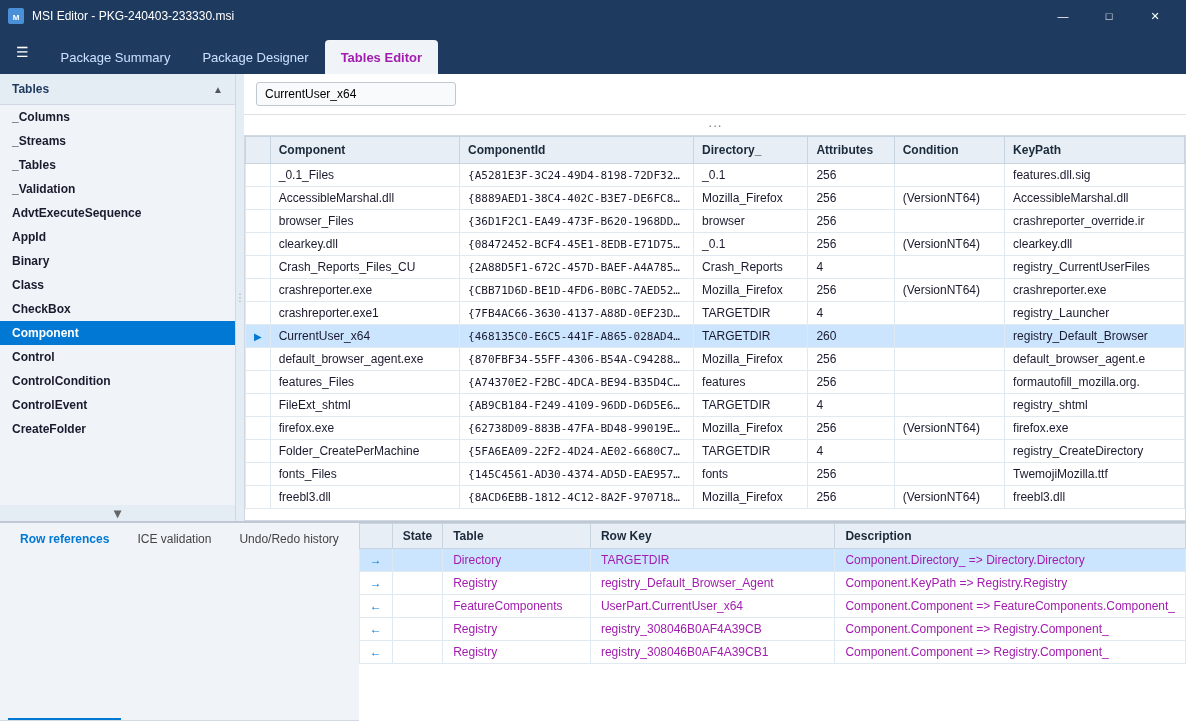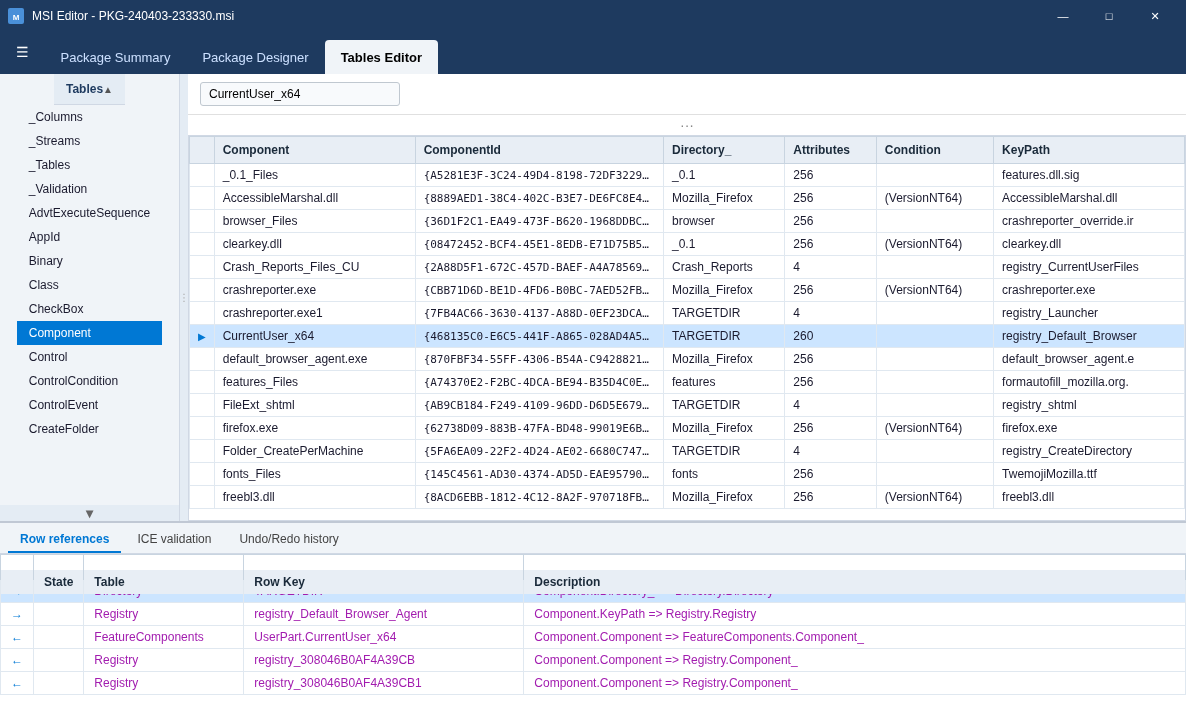--- a/index.html
+++ b/index.html
@@ -39,61 +39,61 @@
       padding: 8px 16px;
       color: #cce0ff;
       cursor: pointer;
       border-radius: 4px 4px 0 0;
       font-size: 13px;
       height: 34px;
       display: flex; align-items: center;
     }
     .nav-tab.active {
       background: #f0f4f8;
-      color: #000000;
+      color: #a21caf;
       font-weight: 600;
     }
 
     
     .main-layout {
       display: flex;
       flex-direction: column;
       height: calc(721px - 74px);
     }
     .content-area {
       display: flex;
       flex: 1;
       overflow: hidden;
       height: calc(100% - 200px);
     }
 
     
     .sidebar {
-      width: 180px;
+      width: 236px;
       background: #f0f4f8;
       border-right: 1px solid #d0d8e4;
       display: flex;
       flex-direction: column;
       overflow: hidden;
-      align-items: center;
     }
     .sidebar-header {
       padding: 8px 12px;
       font-weight: 600;
       font-size: 12px;
       color: #1e3a5f;
       background: #e4ecf4;
       border-bottom: 1px solid #d0d8e4;
       display: flex;
       align-items: center;
       justify-content: space-between;
     }
     .sidebar-scroll {
       overflow-y: auto;
       flex: 1;
+      font-weight: bold;
     }
     .sidebar-item {
       padding: 5px 12px;
       cursor: pointer;
       color: #1a1a2e;
       font-size: 12px;
       white-space: nowrap;
       overflow: hidden;
       text-overflow: ellipsis;
     }
@@ -188,21 +188,21 @@
     }
     .status-left { display: flex; align-items: center; gap: 16px; }
     .status-checkbox { display: flex; align-items: center; gap: 4px; cursor: pointer; }
     .status-selected { color: #0078d4; font-weight: 500; }
 
     
     .bottom-panel {
       height: 200px;
       border-top: 2px solid #c0c8d4;
       display: flex;
-      flex-direction: column;
+      flex-direction: row;
       background: white;
     }
     .bottom-tabs {
       display: flex;
       background: #f0f4f8;
       border-bottom: 1px solid #d0d8e4;
       padding: 4px 8px 0;
       gap: 4px;
     }
     .bottom-tab {
@@ -219,21 +219,21 @@
       overflow: auto;
     }
     .bottom-grid {
       width: 100%;
       border-collapse: collapse;
       font-size: 12px;
     }
     .bottom-grid thead tr {
       background: #e8eef5;
       position: sticky;
-      top: 15px;
+      top: 0;
       z-index: 2;
     }
     .bottom-grid th {
       padding: 5px 10px;
       border: 1px solid #c8d4e0;
       text-align: left;
       font-weight: 600;
       color: #1a2a3a;
       white-space: nowrap;
     }

